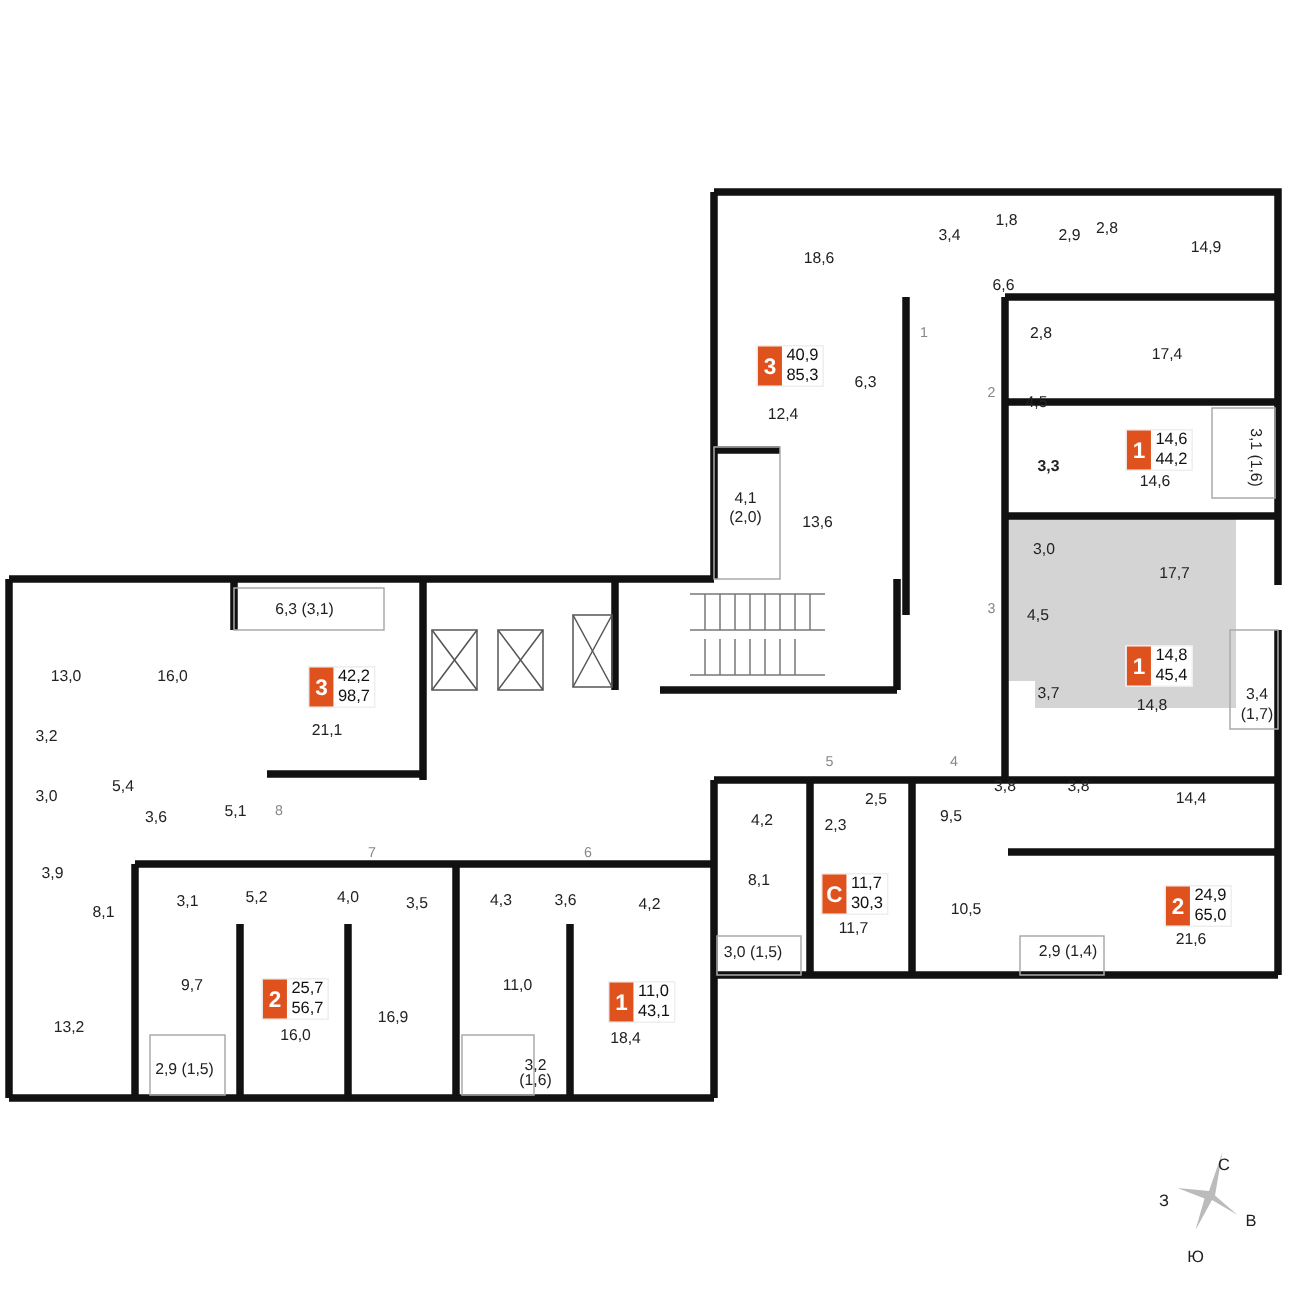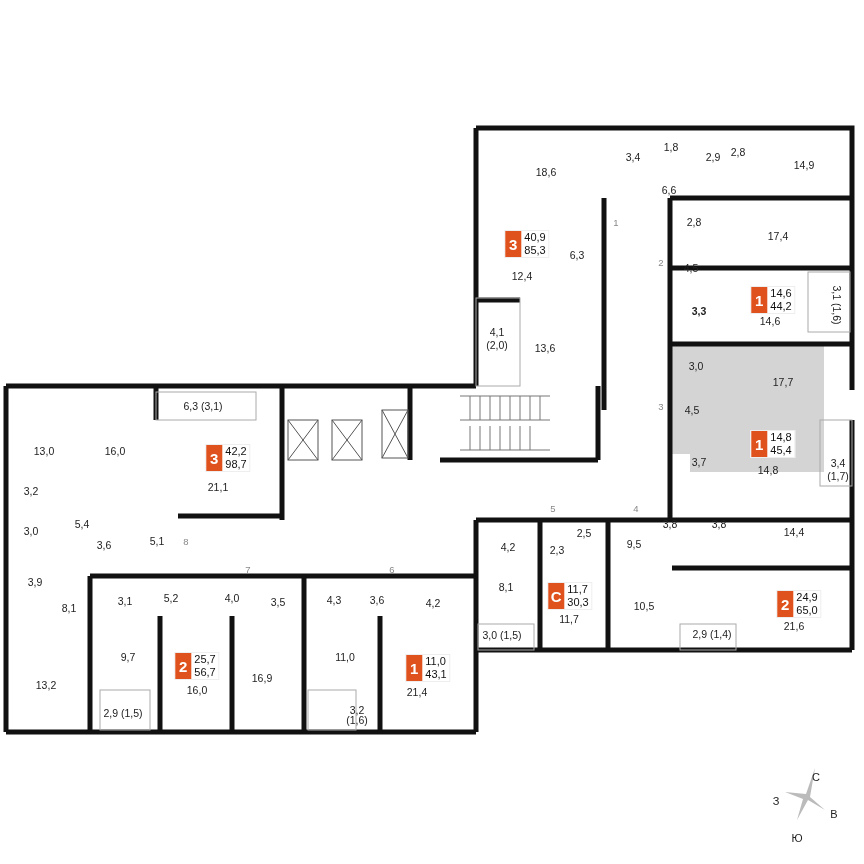--- a/index.html
+++ b/index.html
@@ -181,21 +181,21 @@
         <span>56,7</span>
       </span>
     </div>
     <div class="lbl" style="left: 232px; top: 598px;">4,0</div>
     <div class="lbl" style="left: 278px; top: 602px;">3,5</div>
     <div class="lbl" style="left: 262px; top: 678px;">16,9</div>
     <div class="lbl" style="left: 334px; top: 600px;">4,3</div>
     <div class="lbl" style="left: 377px; top: 600px;">3,6</div>
     <div class="lbl" style="left: 433px; top: 603px;">4,2</div>
     <div class="lbl" style="left: 345px; top: 657px;">11,0</div>
-    <div class="lbl" style="left: 417px; top: 692px;">21,4</div>
+    <div class="lbl" style="left: 417px; top: 692px;">18,4</div>
     <div class="lbl" style="left: 357px; top: 710px;">3,2</div>
     <div class="lbl" style="left: 357px; top: 720px;">(1,6)</div>
     <div class="badge" style="left: 428px; top: 668px;">
       <span class="num">1</span>
       <span class="vals">
         <span>11,0</span>
         <span>43,1</span>
       </span>
     </div>
     <div class="lbl" style="left: 508px; top: 547px;">4,2</div>

